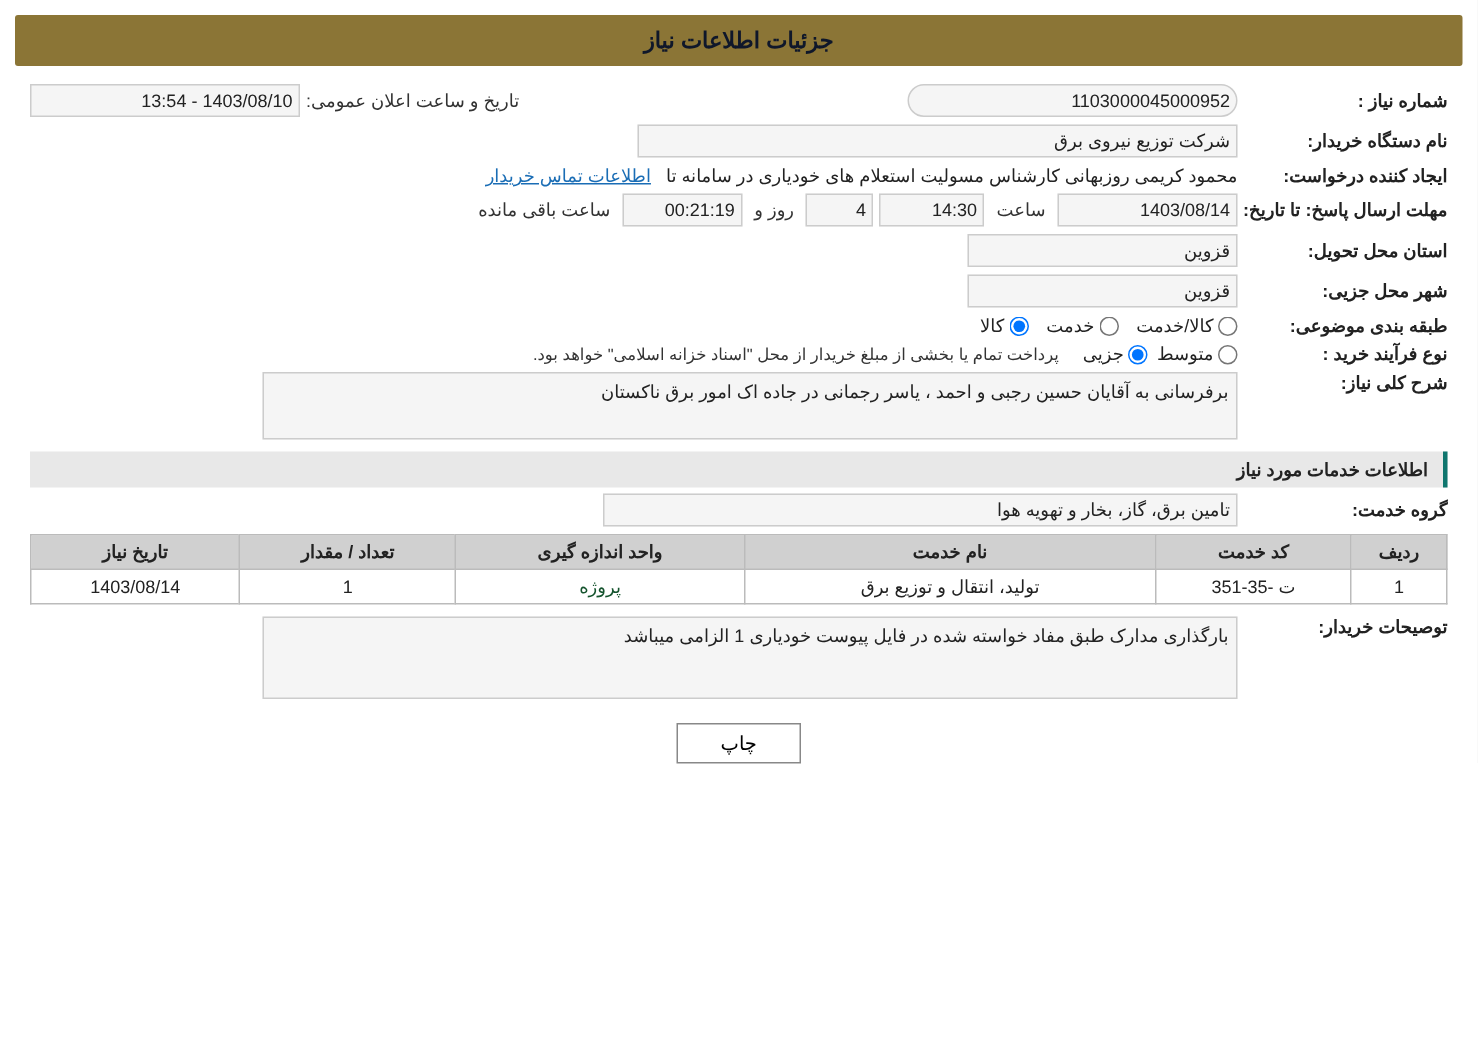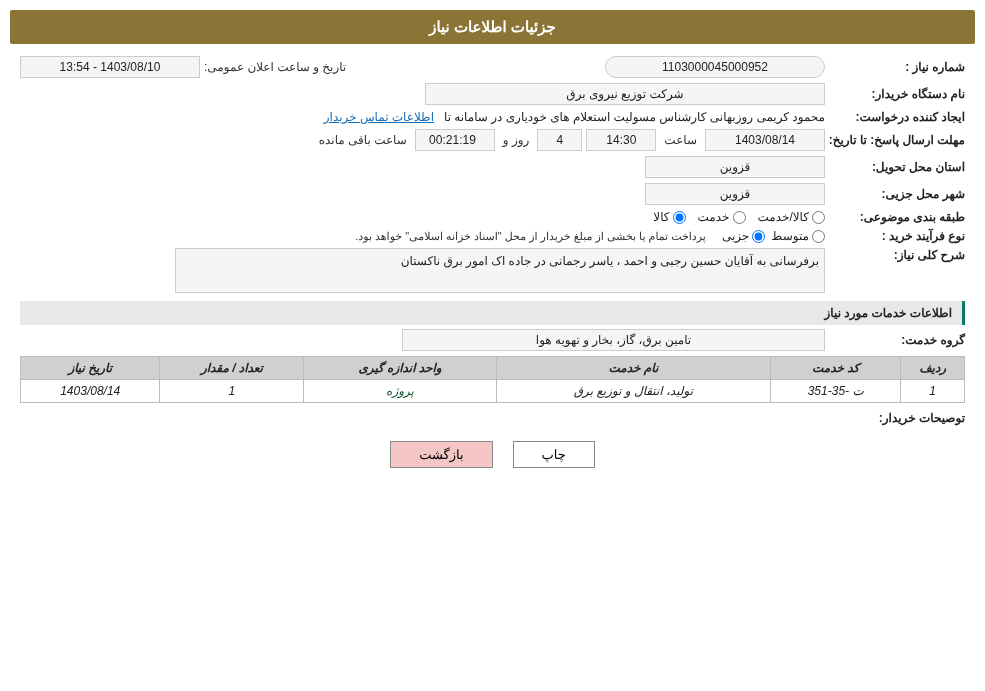--- a/index.html
+++ b/index.html
@@ -11,21 +11,21 @@
       color: #222;
     }
     .page-wrapper {
       width: 985px;
       min-height: 691px;
       background: #fff;
       padding: 10px;
     }
     .header-bar {
       background: #8B7536;
-      color: #ffffff;
+      color: #0f172a;
       text-align: center;
       padding: 8px 10px;
       font-size: 15px;
       font-weight: bold;
       margin-bottom: 12px;
       border-radius: 2px;
     }
     .input-box {
       border: 1px solid #aaa;
       background: #fff;
@@ -67,21 +67,20 @@
     }
     .service-table {
       width: 100%;
       border-collapse: collapse;
       margin-bottom: 8px;
     }
     .service-table th, .service-table td {
       border: 1px solid #bbb;
       padding: 4px 0;
       text-align: center;
-      font-style: italic;
     }
     .service-table th {
       background: #d0d0d0;
       font-weight: bold;
     }
     .service-table td.colored {
       color: #14532d;
     }
     .buttons-row {
       display: flex;
@@ -121,22 +120,22 @@
       width: 140px;
       text-align: right;
       flex-shrink: 0;
     }
     .info-value {
       flex: 1;
     }
     .shaded-input {
       background: #f5f5f5;
       border: 1px solid #ccc;
-      padding: 3px 18px;
-      text-align: center;
+      padding: 3px 4px;
+      text-align: right;
     }
     .inline-label {
       color: #333;
       margin: 0 4px;
     }
   </style>
 </head>
 <body>
 
 <div class="page-wrapper">
@@ -265,21 +264,23 @@
           <td>تولید، انتقال و توزیع برق</td>
           <td class="colored">پروژه</td>
           <td>1</td>
           <td>1403/08/14</td>
         </tr>
       </tbody>
     </table>
 
     <div class="info-row" style="align-items:flex-start;">
       <span class="info-label">توصیحات خریدار:</span>
+      <div class="info-value">
+        <div class="input-box shaded-input" style="width:650px; min-height:55px; padding:5px; text-align:right;">بارگذاری مدارک طبق مفاد خواسته شده در فایل پیوست خودیاری 1 الزامی میباشد</div>
+      </div>
     </div>
 
     <div class="buttons-row">
       <button class="btn btn-print">چاپ</button>
-      <button class="btn btn-back">بازگشت</button>
     </div>
 
   </div>
 </div>
 
 </body></html>

